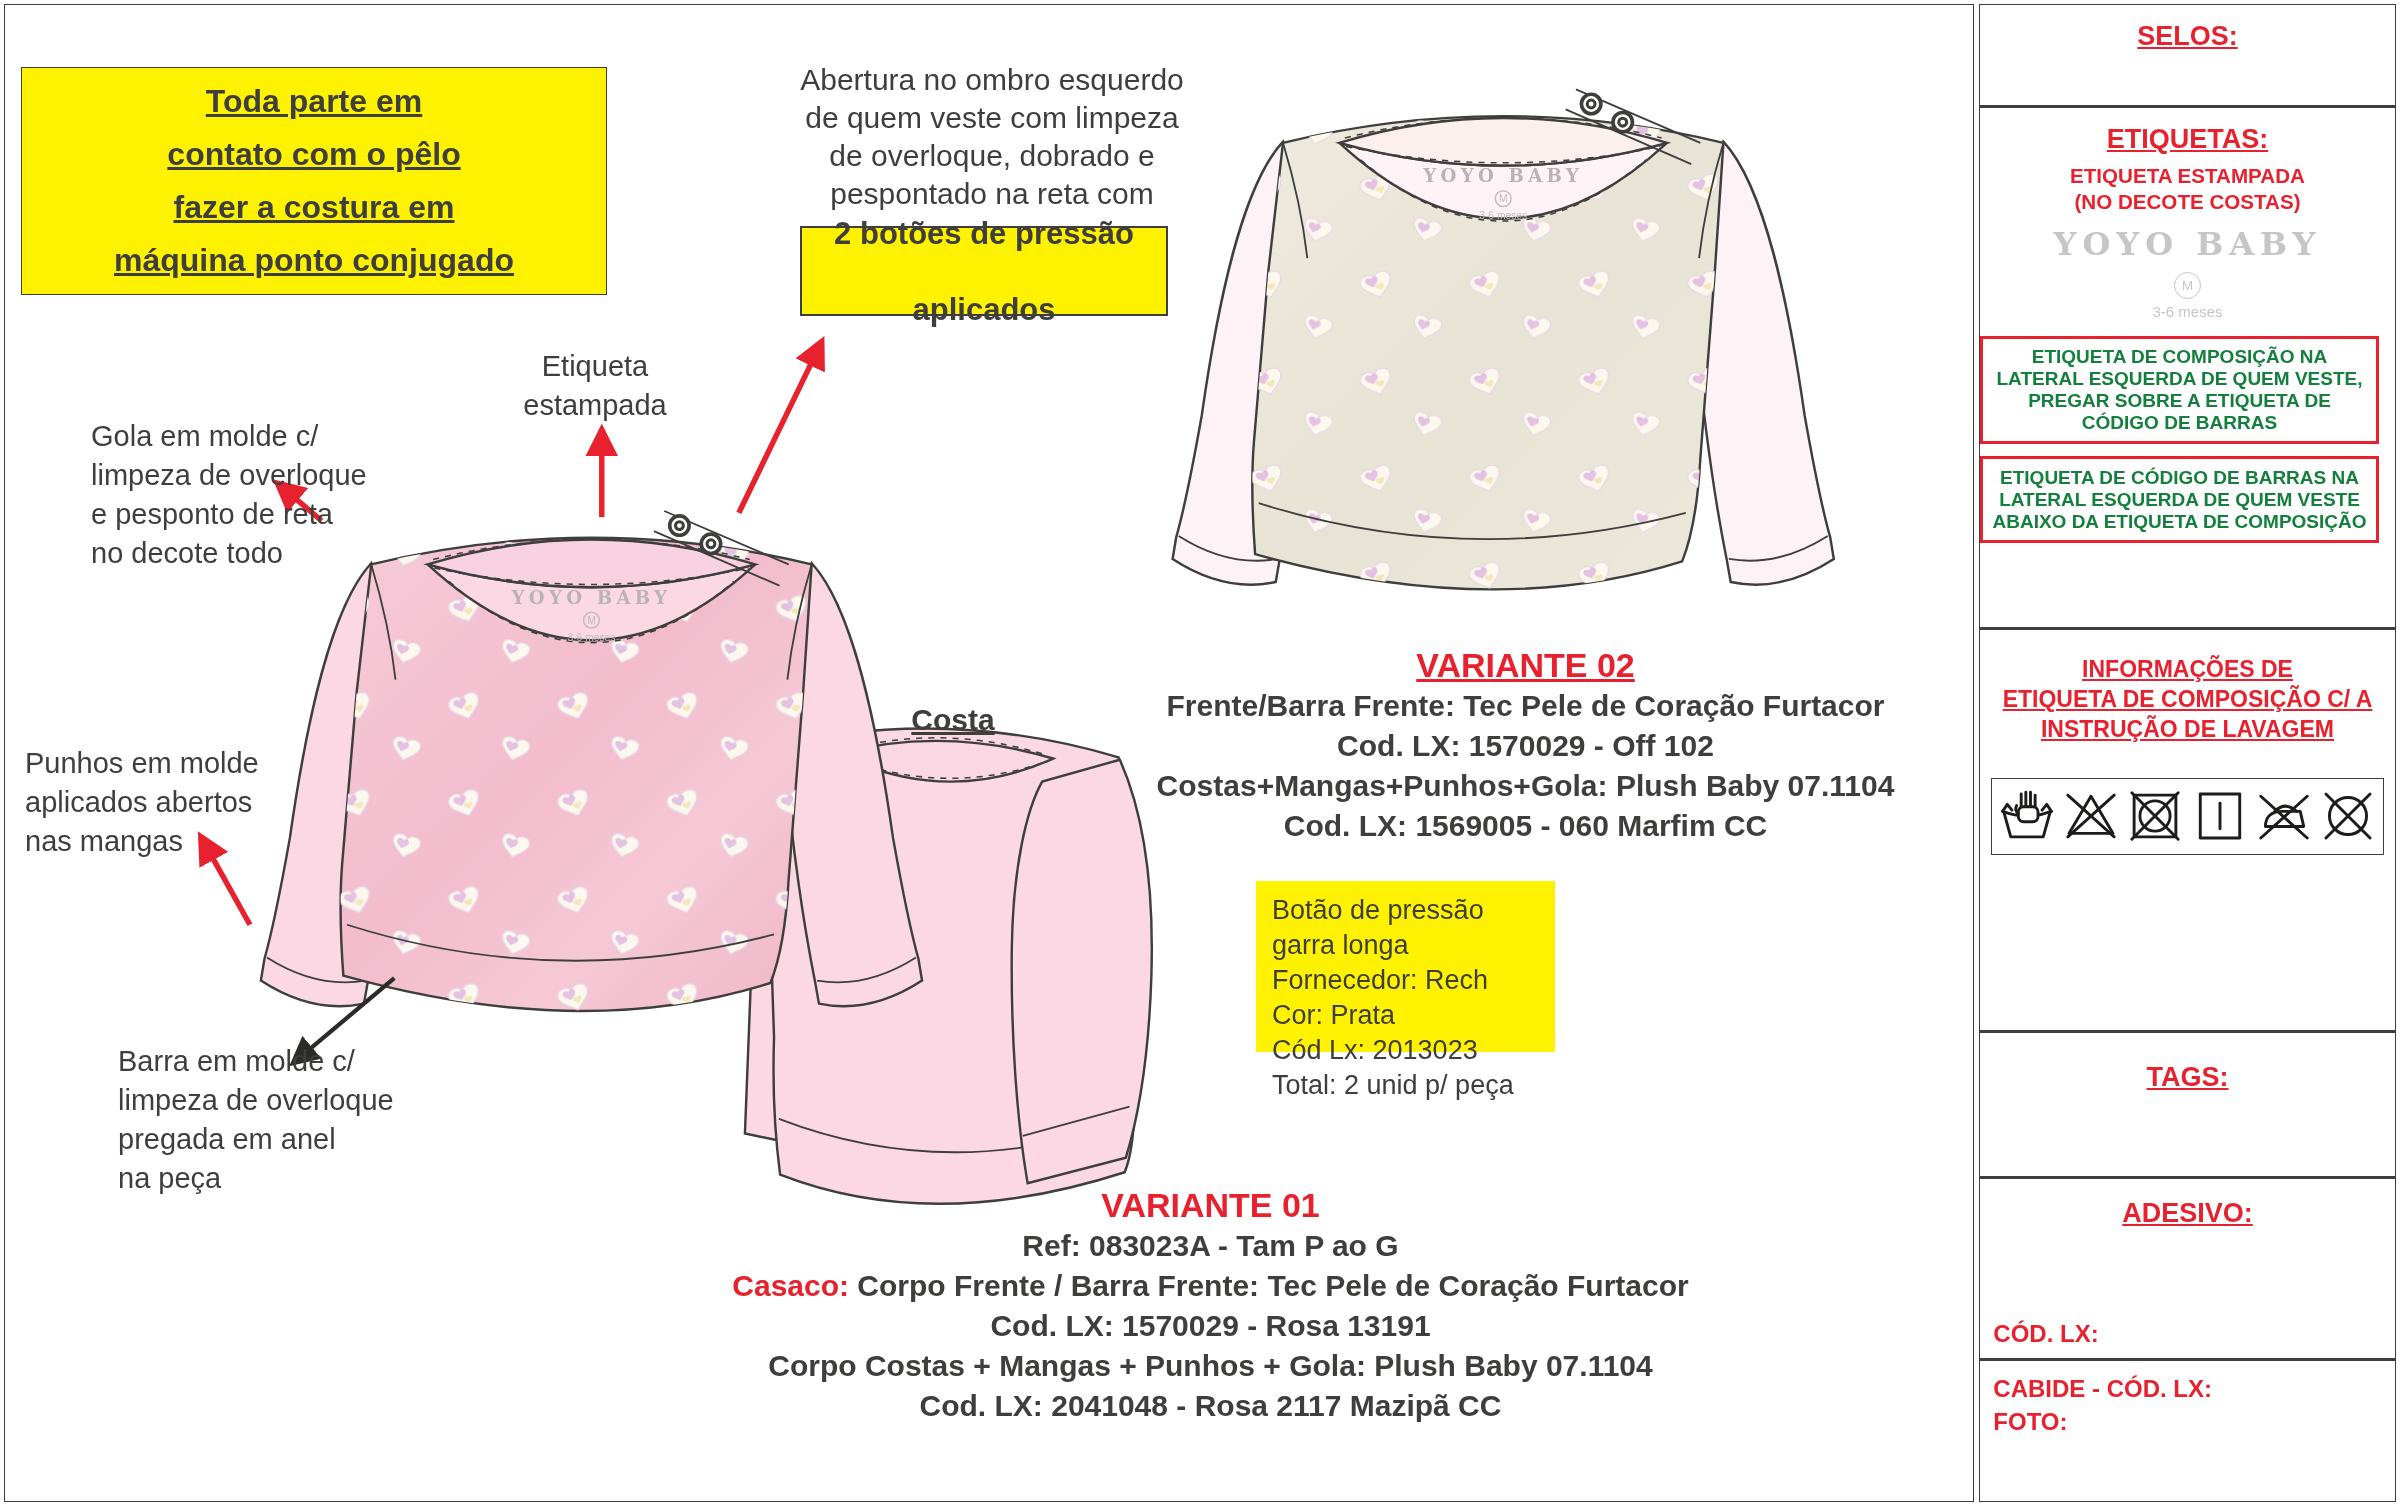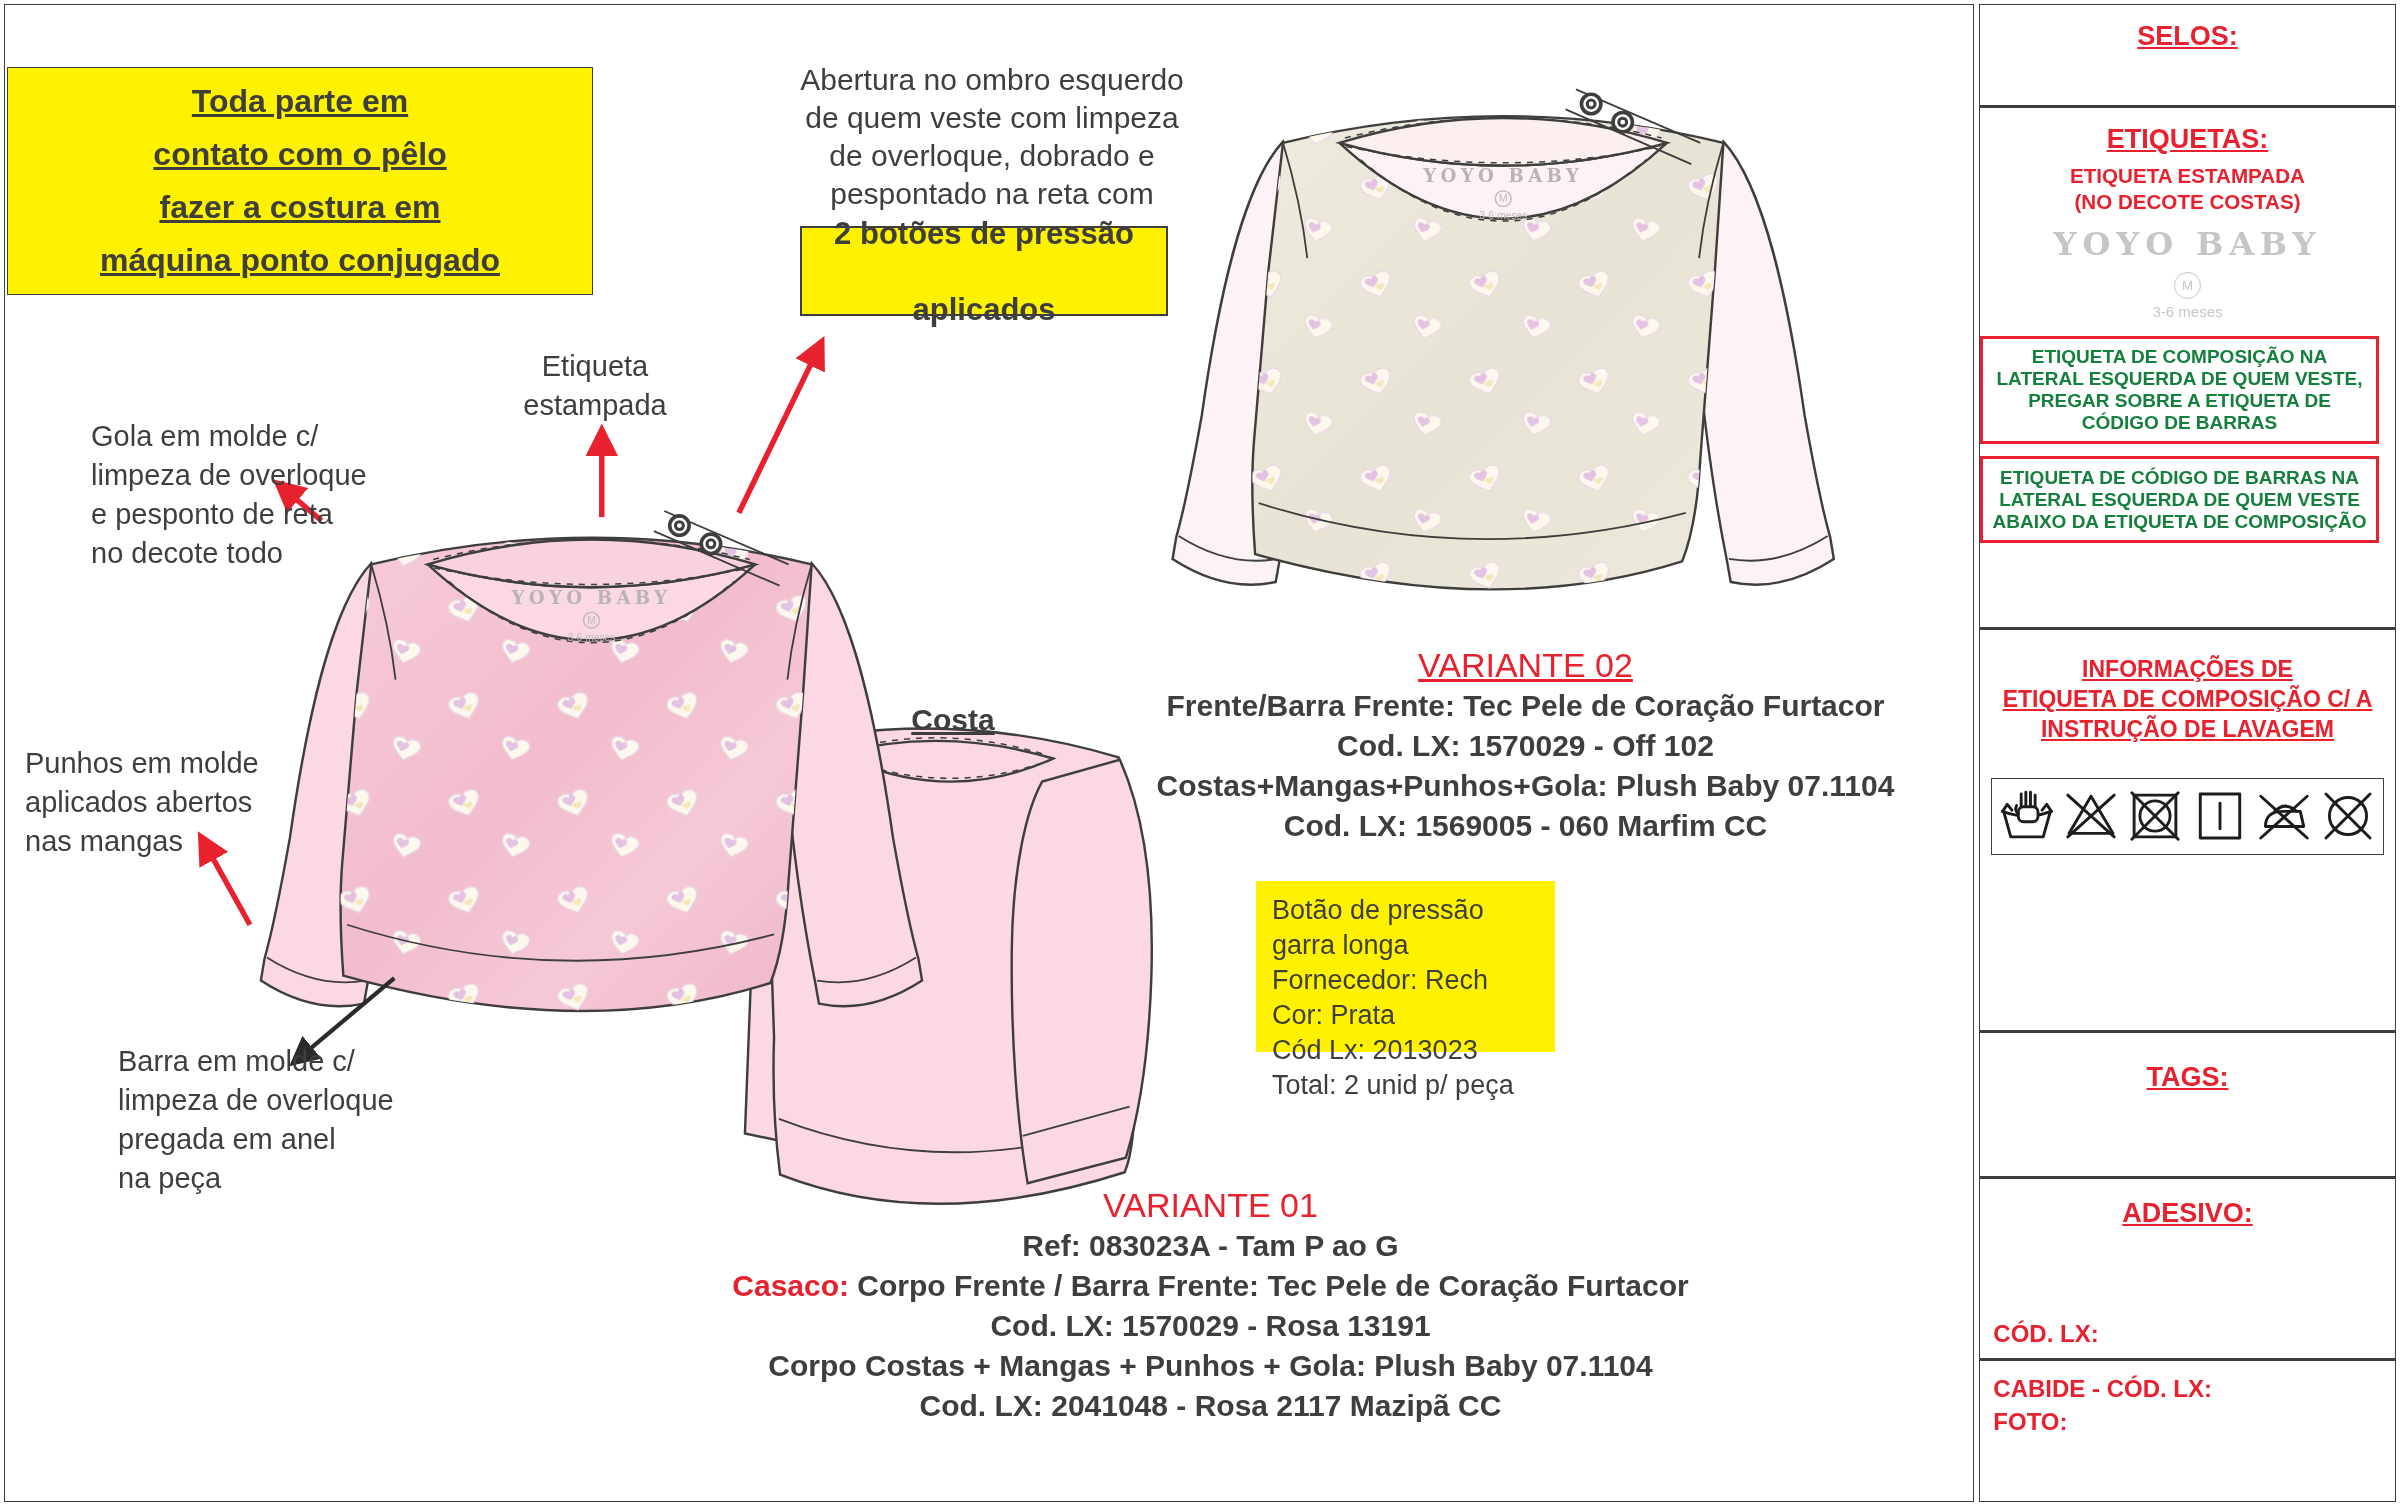--- a/index.html
+++ b/index.html
@@ -2,21 +2,21 @@
 <html style="font-size:9.7px"><head>
 <meta charset="utf-8">
 <style>
   html,body{margin:0;padding:0;background:#ffffff;}
   body{width:2401px;height:1511px;position:relative;font-family:"Liberation Sans",sans-serif;color:#3e3e3d;overflow:hidden;}
   .abs{position:absolute;}
   
   .main-frame{left:3.6px;top:3.6px;width:1968px;height:1496px;border:1.8px solid #3e3e3d;}
   .sidebar{left:1979px;top:3.6px;width:415px;height:1496px;border:1.8px solid #3e3e3d;background:#fff;display:flex;flex-direction:column;}
   
-  .warnbox{left:7px;top:67px;width:584px;height:226px;background:#fff200;border:1.8px solid #3e3e3d;
+  .warnbox{left:21px;top:67px;width:584px;height:226px;background:#fff200;border:1.8px solid #3e3e3d;
            display:flex;flex-direction:column;justify-content:center;text-align:center;}
   .warnbox div{font-size:32px;font-weight:bold;text-decoration:underline;line-height:53px;color:#3e3e3d;}
   .snapbox{left:800px;top:226px;width:364px;height:86px;background:#fff200;border:2.4px solid #3e3e3d;
            display:flex;flex-direction:column;justify-content:center;text-align:center;gap:37px;}
   .snapbox div{font-size:31px;font-weight:bold;line-height:39px;color:#3e3e3d;}
   .notebox{left:1256px;top:881px;width:299px;height:171px;background:#fff200;padding:12px 3.6px 0 16px;box-sizing:border-box;}
   .notebox div{font-size:27px;line-height:35px;color:#3e3e3d;}
   
   .ann div{font-size:29px;line-height:39px;color:#3e3e3d;}
   .ann-shoulder{left:716px;top:61px;width:552px;text-align:center;}
@@ -24,21 +24,21 @@
   .ann-etiqueta{left:504px;top:347px;width:182px;text-align:center;}
   .ann-gola{left:91px;top:417px;width:388px;}
   .ann-punhos{left:25px;top:744px;width:303px;}
   .ann-barra{left:118px;top:1042px;width:364px;}
   .costa{left:874px;top:703px;width:158px;text-align:center;font-size:30px;font-weight:bold;
          text-decoration:underline;color:#3e3e3d;}
   
   .vblock{text-align:center;}
   .v02{left:1122px;top:644px;width:807px;}
   .v01{left:516px;top:1184px;width:1389px;}
-  .vtitle{font-size:34px;font-weight:normal;color:#e8212e;line-height:42px;}
+  .vtitle{font-size:34px;font-weight:bold;color:#e8212e;line-height:42px;}
   .vtitle.u{text-decoration:underline;}
   .vblock .ln{font-size:30px;font-weight:bold;color:#3e3e3d;line-height:40px;}
   .red{color:#e8212e;}
   
   .sec{position:relative;box-sizing:border-box;border-bottom:3px solid #3e3e3d;}
   .sec:last-child{border-bottom:none;}
   .sec-selos{height:103px;}
   .sec-etiquetas{height:522px;}
   .sec-informacoes{height:403px;}
   .sec-tags{height:146px;}

